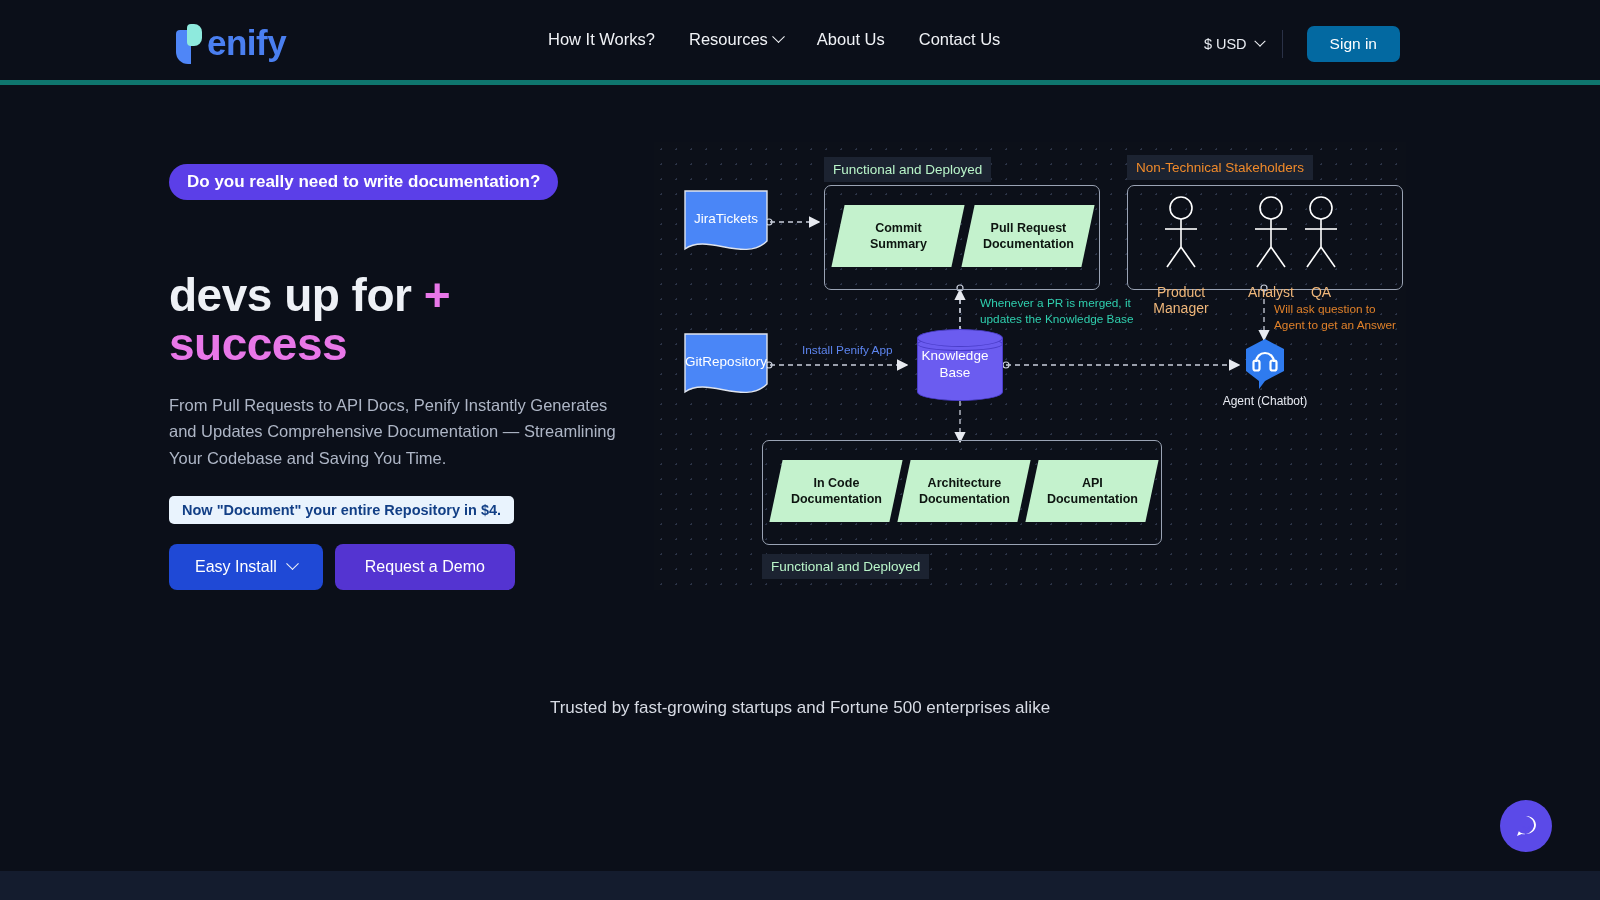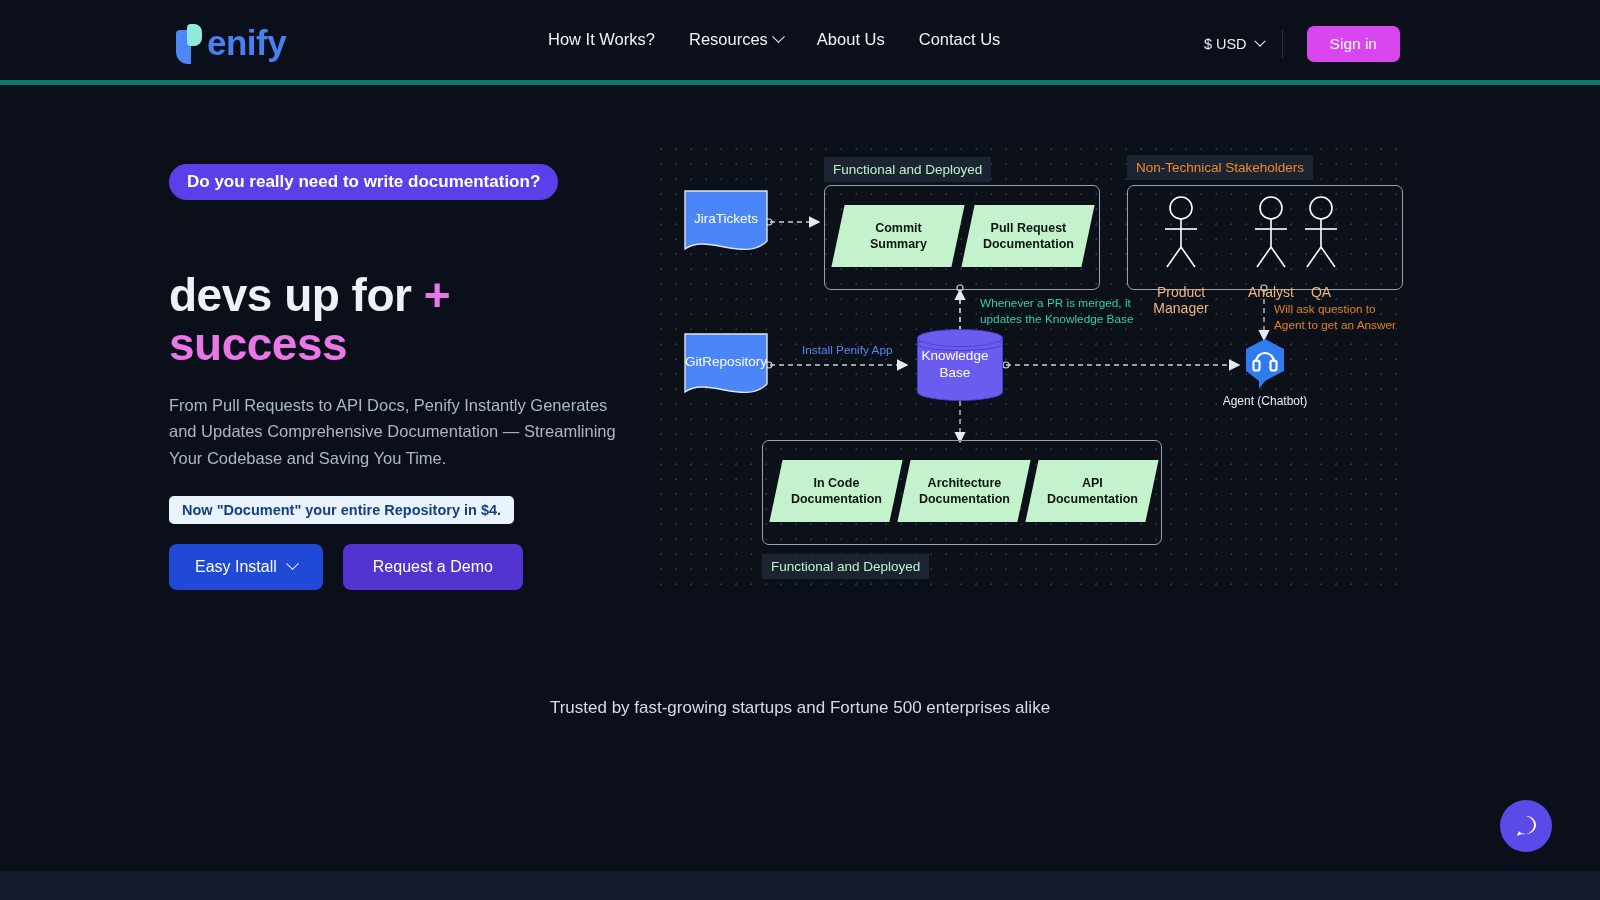--- a/index.html
+++ b/index.html
@@ -39,21 +39,21 @@
           transform: rotate(45deg) translate(-2px,-2px); }
 
   .header-right { position: absolute; right: 200px; top: 26px; display: flex; align-items: center; gap: 0; }
   .currency {
     display: flex; align-items: center; gap: 9px; font-size: 14.5px; color: #e9ecf2;
     padding: 0 18px 0 0; cursor: pointer; height: 32px;
   }
   .currency .chev { width: 8px; height: 8px; border-width: 1.6px; }
   .divider-v { width: 1px; height: 28px; background: #2a3146; }
   .signin {
-    margin-left: 24px; background: #d946ef; color: #fff; border: none;
+    margin-left: 24px; background: #0369a1; color: #fff; border: none;
     font-size: 15.5px; font-family: inherit;
     padding: 9px 23px; border-radius: 7px; cursor: pointer;
   }
 
   
   .hero-left { position: absolute; left: 169px; top: 164px; width: 470px; }
   .badge-top {
     display: inline-block; background: #5b3fe8; color: #fff;
     font-size: 17px; font-weight: 700;
     padding: 8px 18px; border-radius: 20px;
@@ -65,21 +65,21 @@
   .headline .hl { color: #e877e8; }
   .subtext {
     margin-top: 22px; font-size: 16.5px; line-height: 1.62; color: #aeb6c6; max-width: 455px;
   }
   .badge-price {
     display: inline-block; margin-top: 24px;
     background: #e9f3fd; color: #123f86;
     font-size: 14.5px; font-weight: 700;
     padding: 6px 13px; border-radius: 5px;
   }
-  .cta-row { margin-top: 20px; display: flex; gap: 20px; }
+  .cta-row { margin-top: 20px; display: flex; gap: 12px; }
   .btn {
     border: none; font-family: inherit; font-size: 16px; color: #fff;
     border-radius: 8px; cursor: pointer; display: flex; align-items: center;
     justify-content: center; gap: 11px;
   }
   .btn-install { background: #1f49d6; padding: 14px 26px; }
   .btn-demo { background: #5434d1; padding: 14px 30px; }
 
   
   .diagram {

